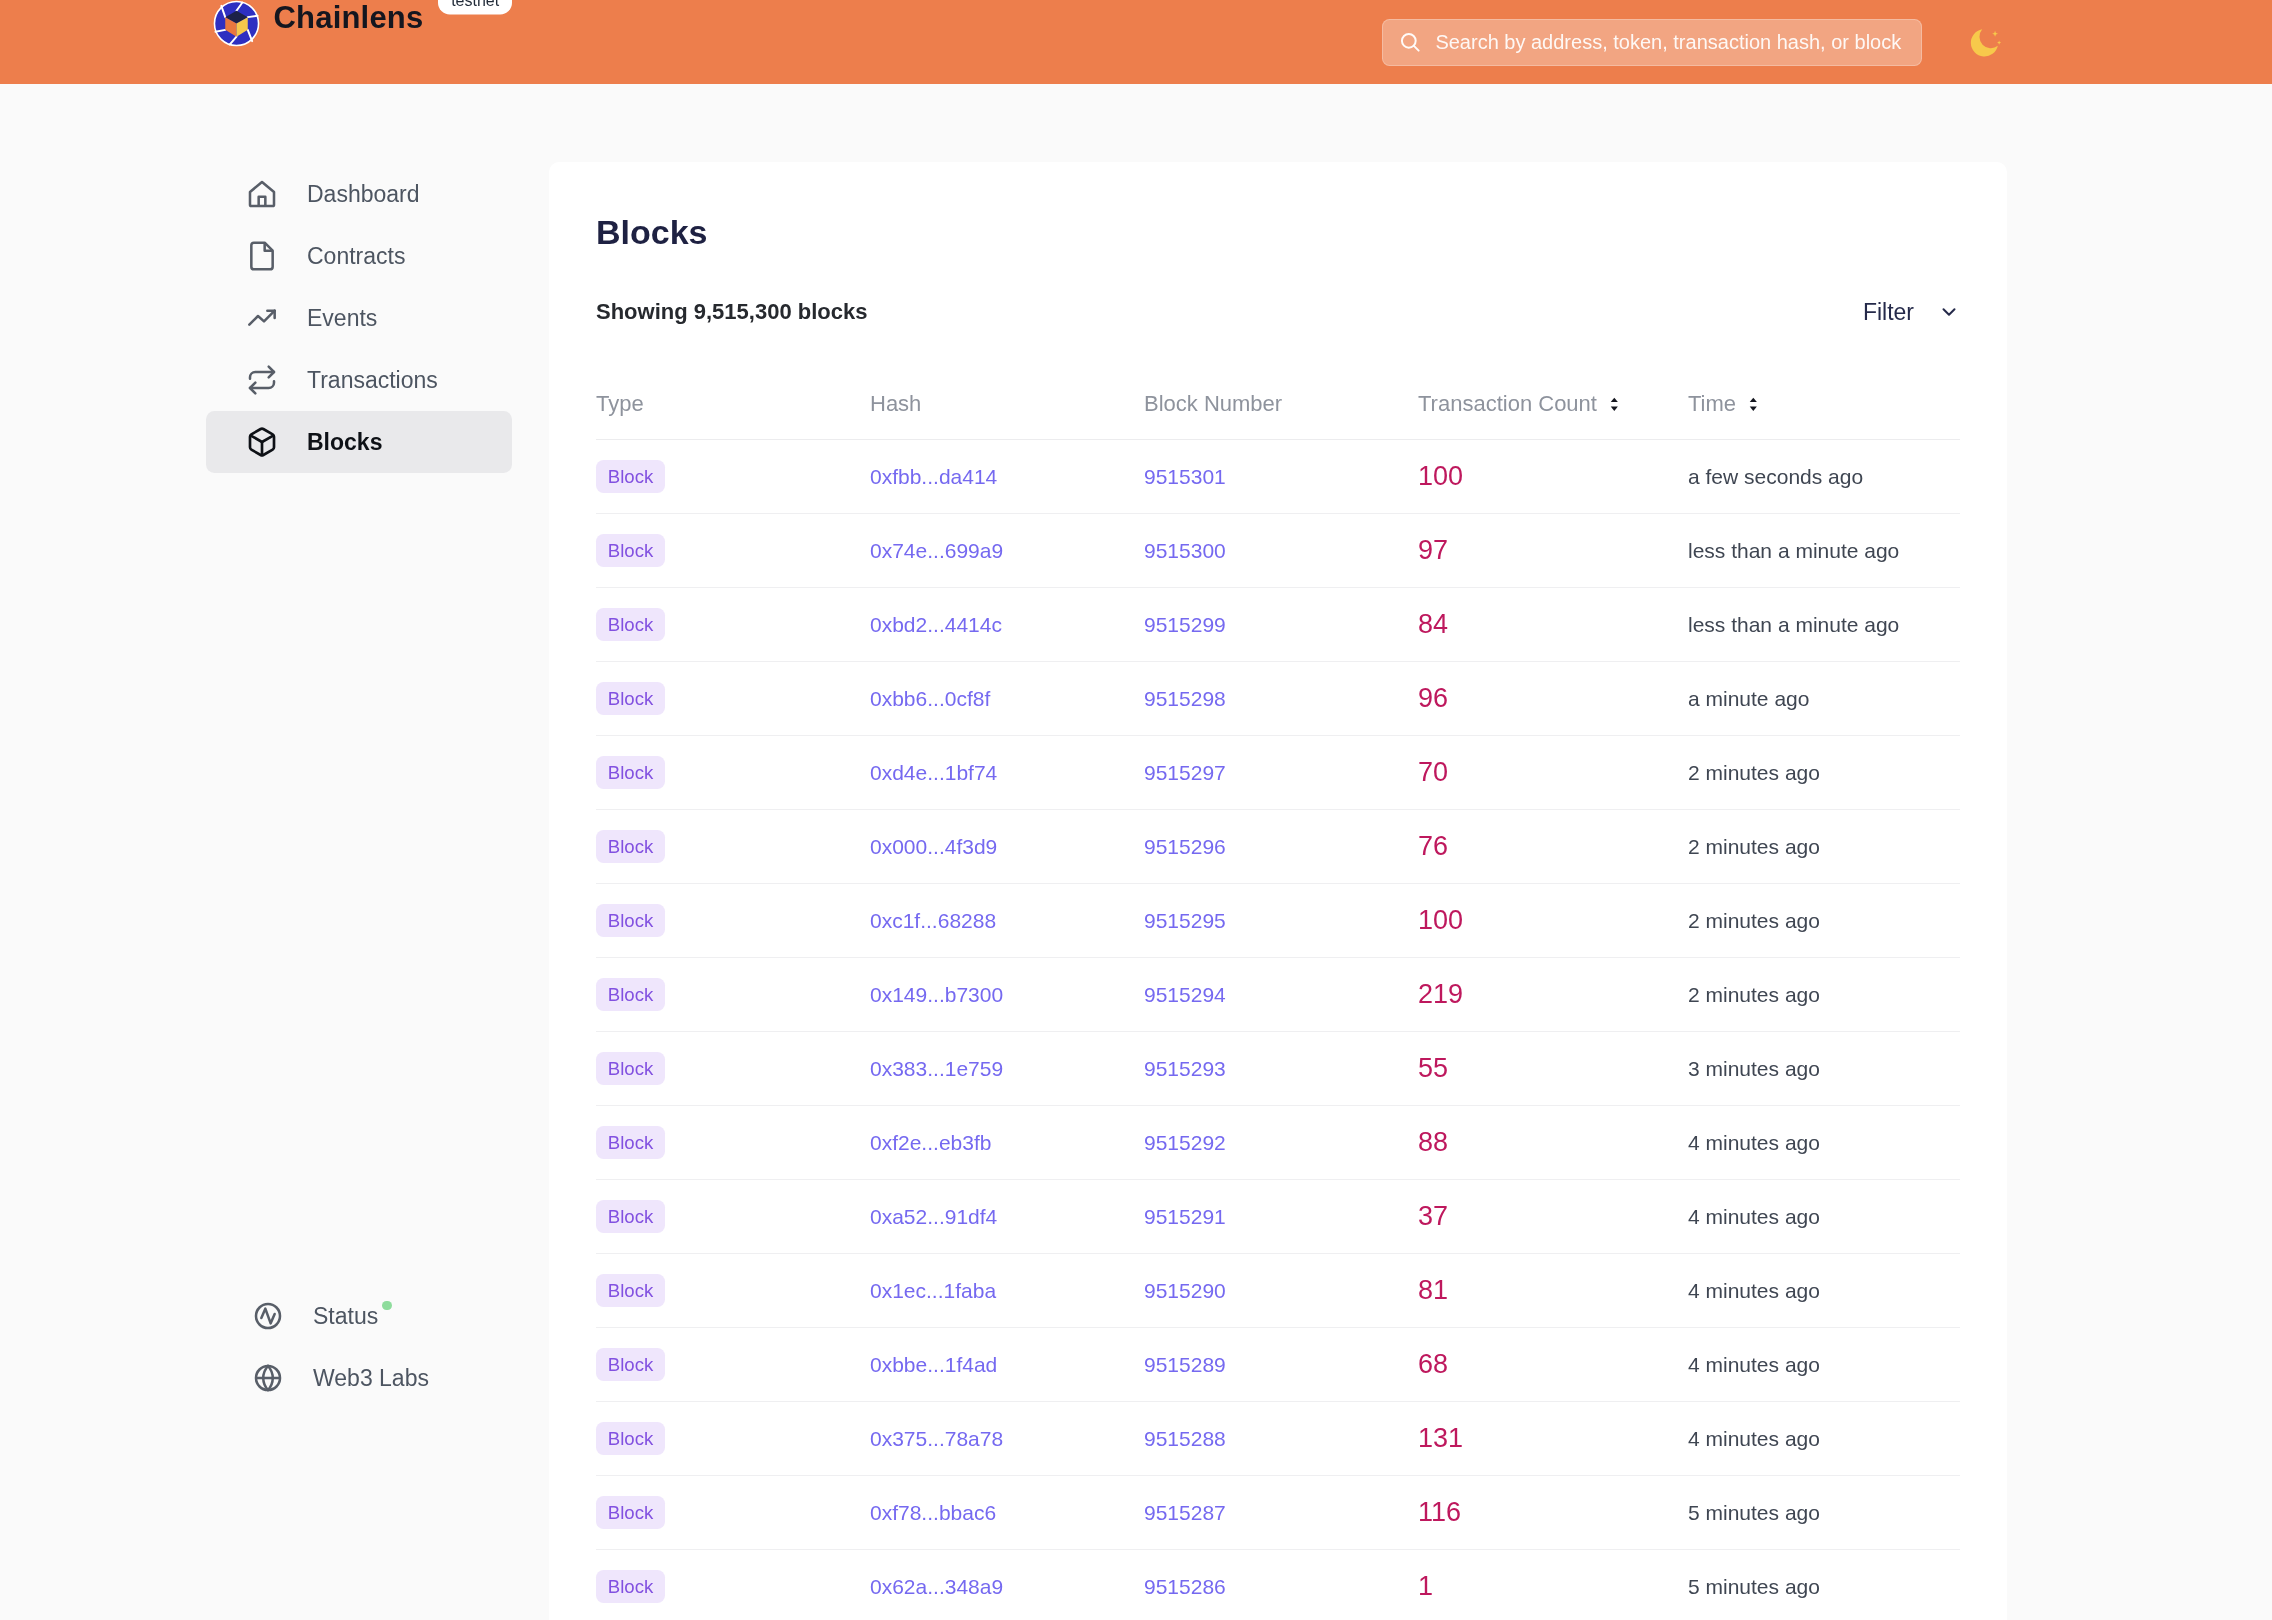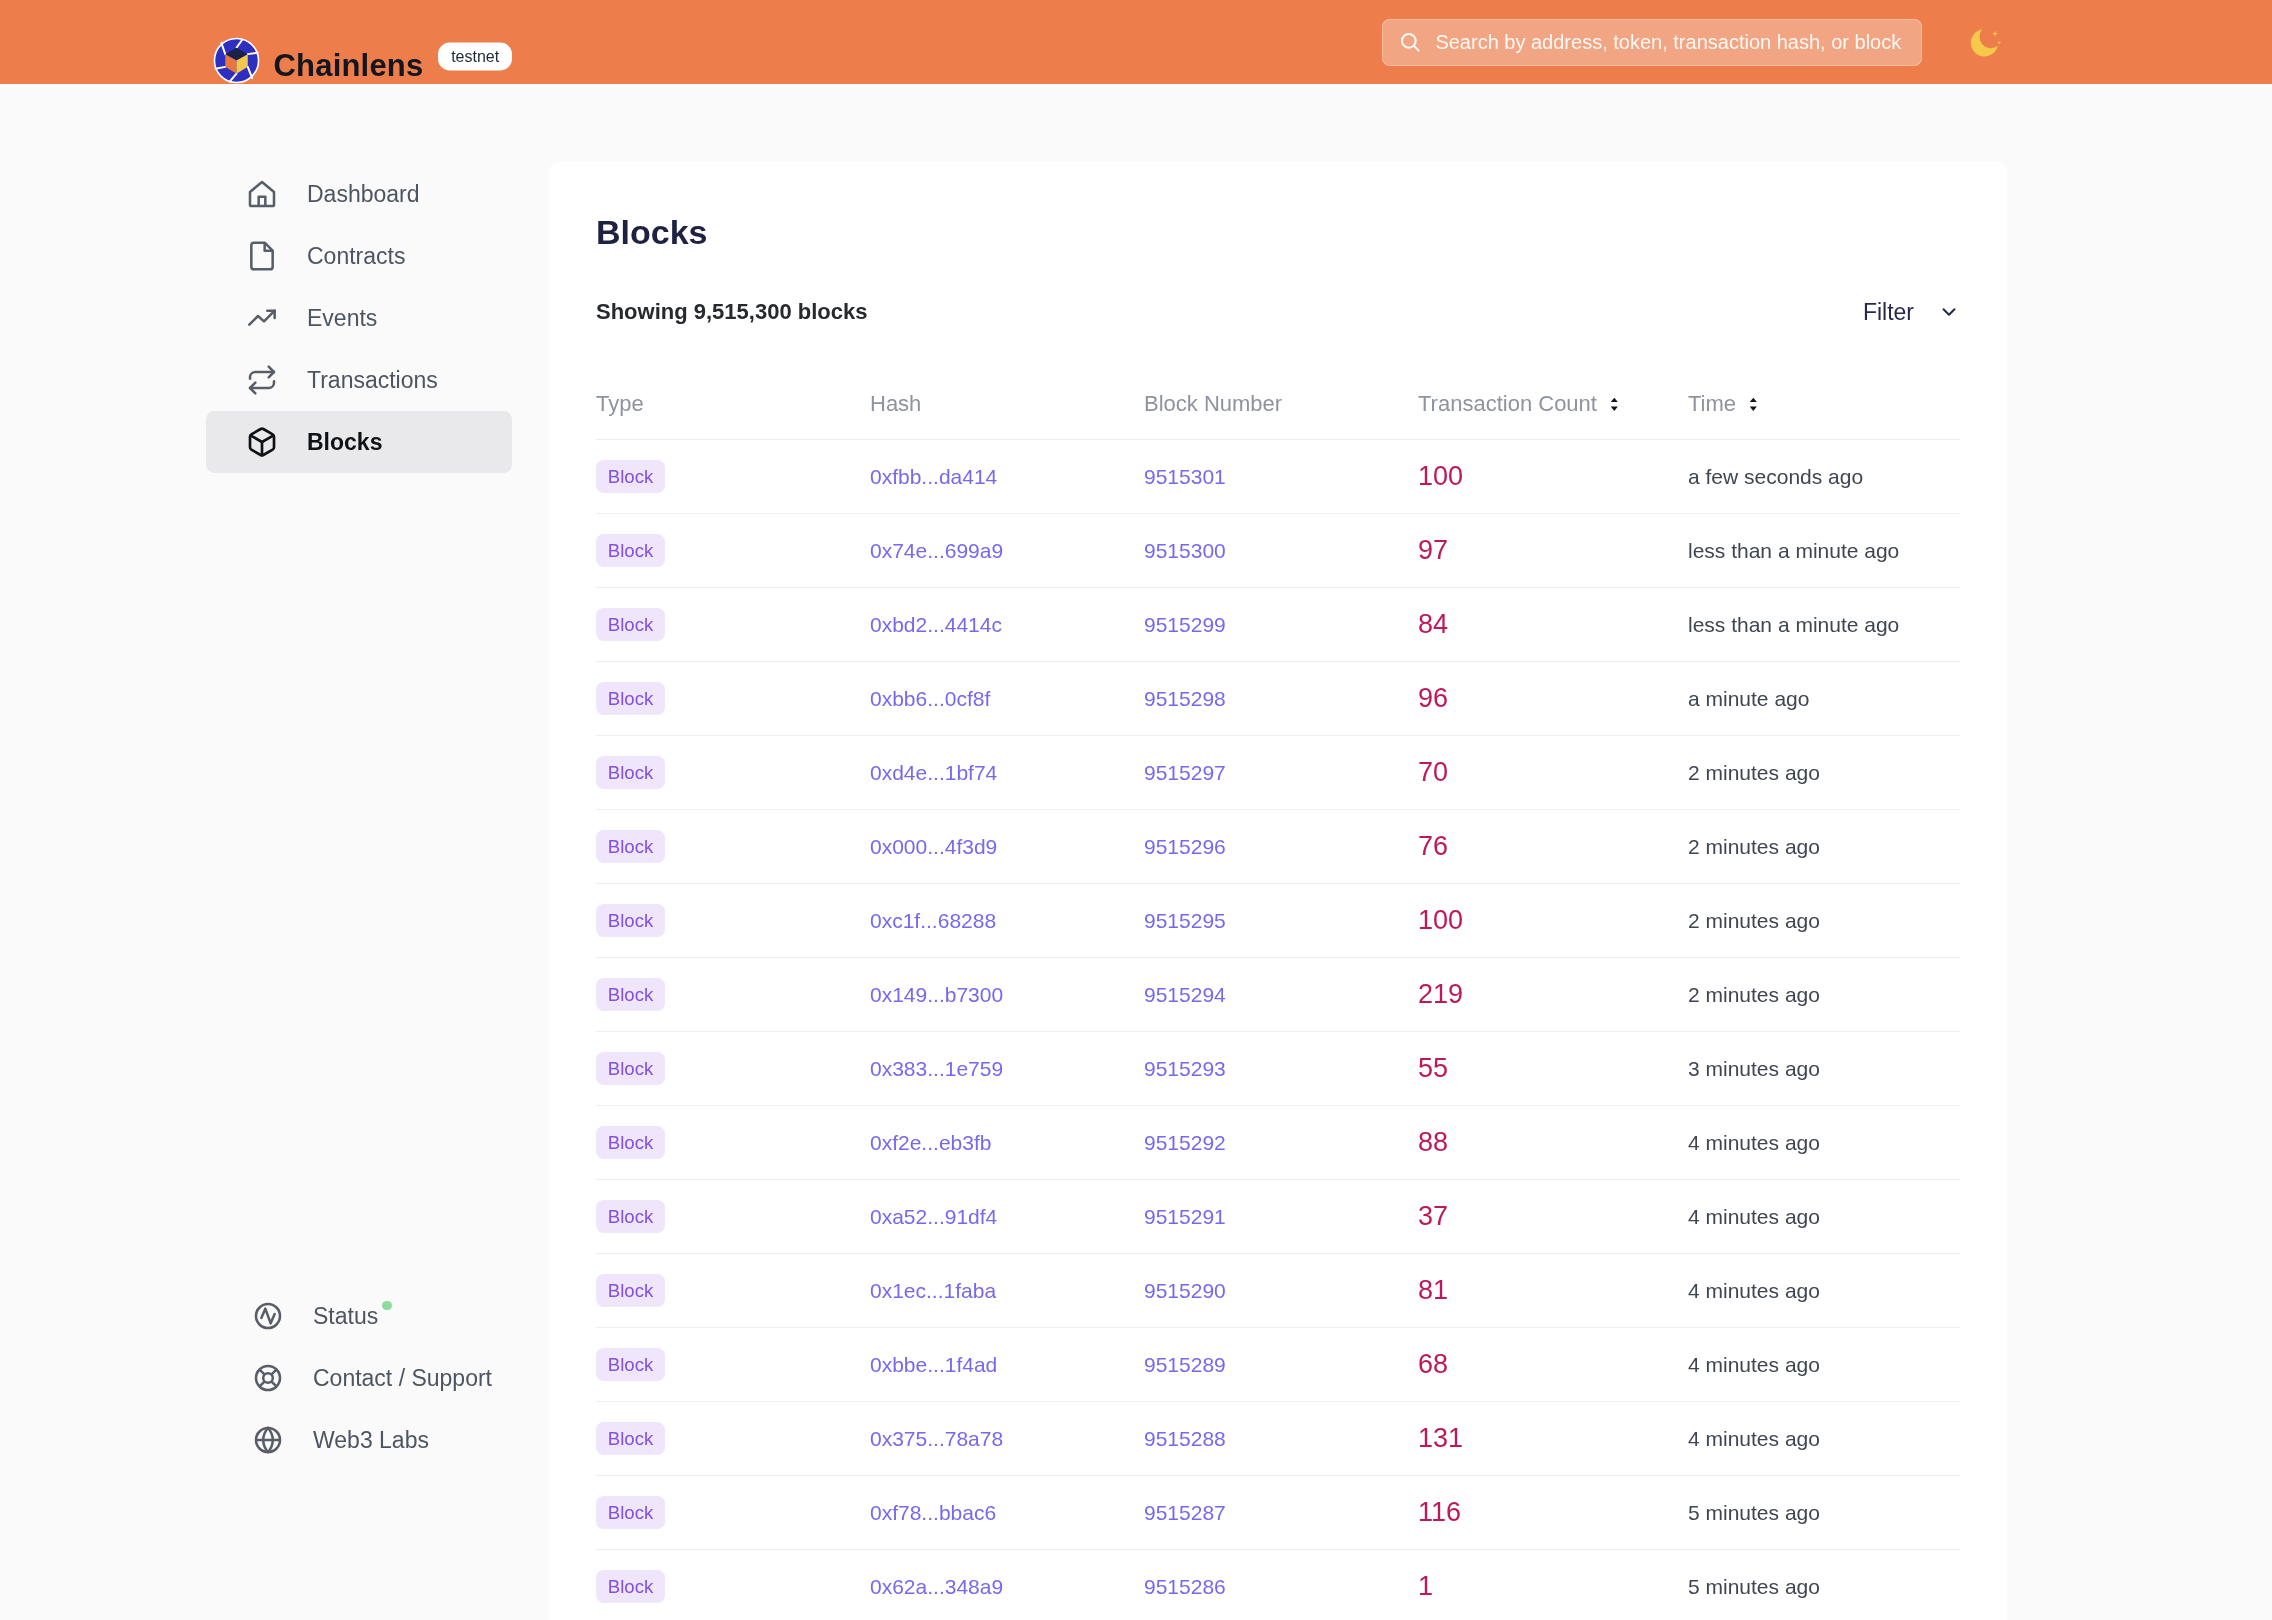--- a/index.html
+++ b/index.html
@@ -1,21 +1,21 @@
 <!DOCTYPE html>
 <html style="font-size:13.5px"><head>
 <meta charset="utf-8">
 <style>
   html,body{margin:0;padding:0;width:2273px;height:1621px;overflow:hidden;
     font-family:"Liberation Sans","DejaVu Sans",sans-serif;background:#FAFAFA;}
   *{box-sizing:border-box;}
 
   
   .topbar{position:relative;height:84px;background:#ED7E4C;display:flex;align-items:center;}
-  .brand{position:absolute;left:213px;top:0;height:84px;display:flex;align-items:flex-end;cursor:pointer;}
+  .brand{position:absolute;left:213px;top:0;height:84px;display:flex;align-items:flex-start;cursor:pointer;}
   .brand-logo{width:47px;height:47px;}
   .brand-name{margin-left:13.5px;font-size:31px;font-weight:800;color:#14161F;letter-spacing:0.2px;}
   .net-badge{margin-left:15px;background:#FFFFFF;border-radius:11.8px;padding:5px 12.7px;
     font-size:16px;color:#1F2937;transform:translateY(-13.5px);}
   .search-wrap{position:absolute;left:1382px;top:18.6px;width:540px;height:47px;
     background:rgba(255,255,255,.30);border:0.8px solid rgba(255,255,255,.25);
     border-radius:7.6px;display:flex;align-items:center;padding:0 15px;}
   .search-wrap svg{flex:0 0 auto;}
   .search-input{flex:1;margin-left:11.8px;background:transparent;border:none;outline:none;
     font-size:20px;color:#fff;font-family:inherit;}
@@ -162,33 +162,20 @@
       <div class="nav-item">
         <span class="icn">
           <svg width="32" height="32" viewBox="0 0 24 24" fill="none" stroke="currentColor" stroke-width="1.9" stroke-linecap="round" stroke-linejoin="round">
             <circle cx="12" cy="12" r="9"></circle>
             <polyline points="7,13.5 10,6.5 14,17.5 17,10.5"></polyline>
           </svg>
           </span>
         <span class="lbl"><span>Status</span><span class="dot"></span></span>
       </div>
 
-      <div class="nav-item">
-        <span class="icn">
-          <svg width="32" height="32" viewBox="0 0 24 24" fill="none" stroke="currentColor" stroke-width="1.9">
-            <circle cx="12" cy="12" r="9"></circle>
-              <circle cx="12" cy="12" r="3.6"></circle>
-            <line x1="5.7" y1="5.7" x2="9.5" y2="9.5"></line>
-              <line x1="14.5" y1="14.5" x2="18.3" y2="18.3"></line>
-            <line x1="14.5" y1="9.5" x2="18.3" y2="5.7"></line>
-              <line x1="5.7" y1="18.3" x2="9.5" y2="14.5"></line>
-          </svg>
-          </span>
-        <span class="lbl">Contact / Support</span>
-      </div>
 
       <div class="nav-item">
         <span class="icn">
           <svg width="32" height="32" viewBox="0 0 24 24" fill="none" stroke="currentColor" stroke-width="1.9">
             <circle cx="12" cy="12" r="9"></circle>
               <line x1="3" y1="12" x2="21" y2="12"></line>
             <path d="M12 3a13.8 13.8 0 0 1 3.6 9A13.8 13.8 0 0 1 12 21a13.8 13.8 0 0 1-3.6-9A13.8 13.8 0 0 1 12 3z"></path>
           </svg>
           </span>
         <span class="lbl">Web3 Labs</span>

